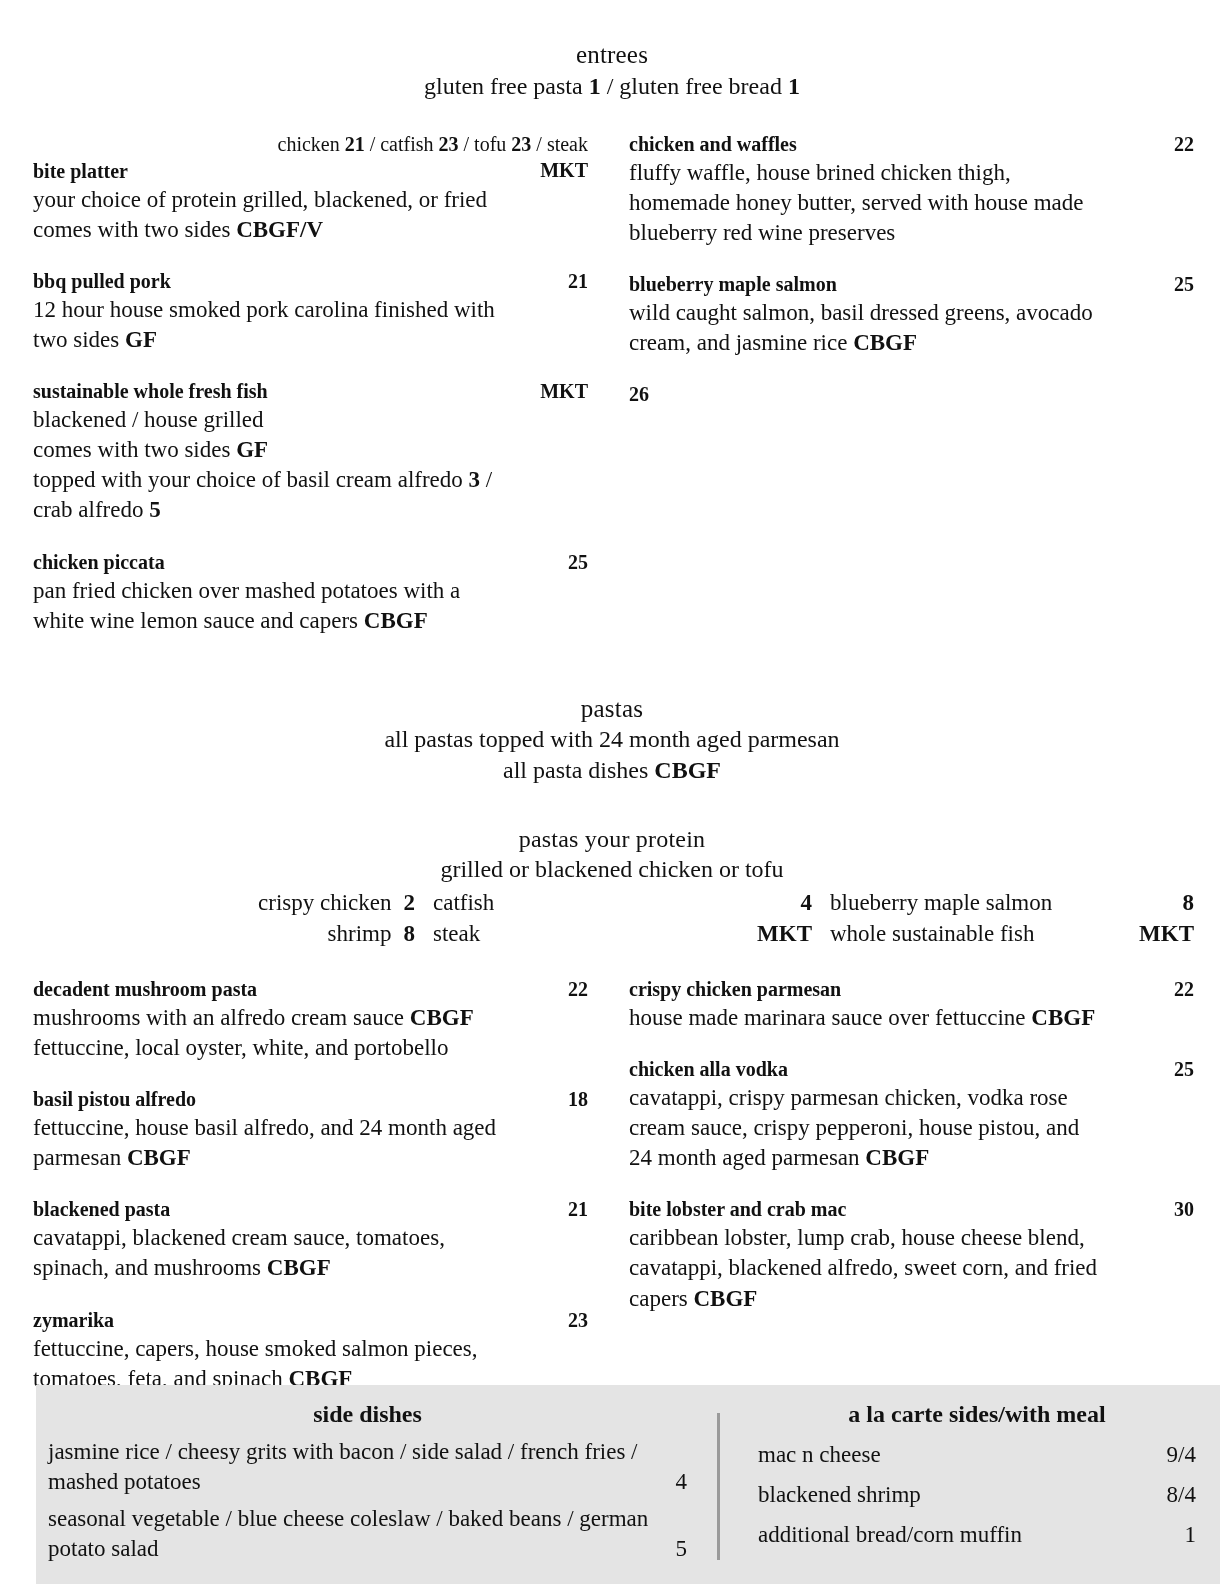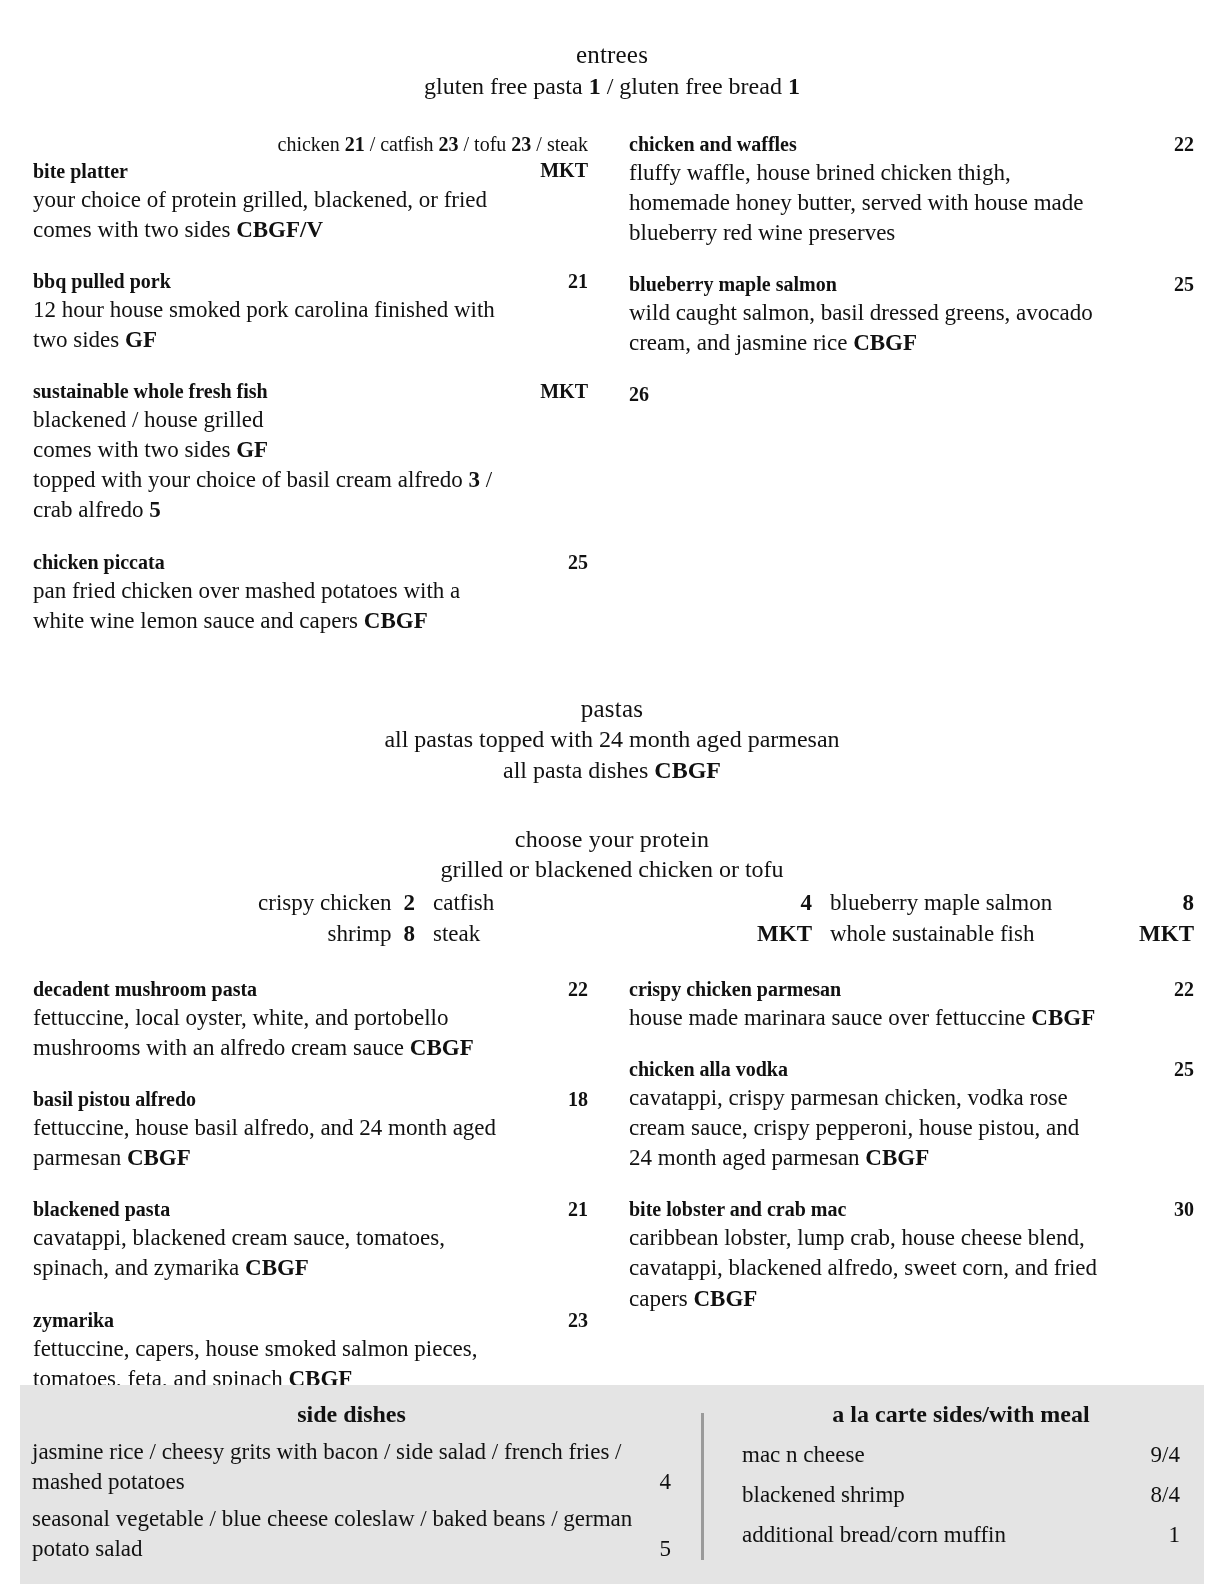--- a/index.html
+++ b/index.html
@@ -96,21 +96,21 @@
     line-height: 1.34;
     padding-right: 18px;
   }
   .protein-col.c3 .protein-row { padding-right: 0; }
   .protein-row .pname { padding-right: 12px; }
   .protein-row .pprice { font-weight: bold; white-space: nowrap; }
 
   
   .sides-panel {
     position: absolute;
-    left: 20px;
+    left: 36px;
     top: 1385px;
     width: 1184px;
     height: 199px;
     background: #e4e4e4;
     display: flex;
   }
   .sides-left {
     width: 681px;
     padding: 16px 30px 0 12px;
   }
@@ -251,21 +251,21 @@
 
   <div class="section-head">
     <div class="section-title">pastas</div>
     <div class="section-sub">all pastas topped with 24 month aged parmesan</div>
     <div class="section-sub"><span>all pasta dishes </span><b>CBGF</b></div>
   </div>
 
   <div class="spacer-md"></div>
 
   <div class="section-head">
-    <div class="section-title" style="font-size:24px;">choose your protein</div>
+    <div class="section-title" style="font-size:24px;">pastas your protein</div>
     <div class="section-sub">grilled or blackened chicken or tofu</div>
   </div>
 
   <div class="protein-grid">
     <div class="protein-col c1">
       <div class="protein-row">
         <span class="pname">crispy chicken</span>
         <span class="pprice">2</span>
       </div>
       <div class="protein-row">
@@ -300,22 +300,22 @@
   <div class="cols">
 
     <div class="col left">
 
       <div class="item">
         <div class="item-head">
           <span class="item-name">decadent mushroom pasta</span>
           <span class="item-price">22</span>
         </div>
         <div class="item-desc">
+          <div><span>mushrooms with an alfredo cream sauce </span><b>CBGF</b></div>
           <div><span>fettuccine, local oyster, white, and portobello</span></div>
-          <div><span>mushrooms with an alfredo cream sauce </span><b>CBGF</b></div>
         </div>
       </div>
 
       <div class="item">
         <div class="item-head">
           <span class="item-name">basil pistou alfredo</span>
           <span class="item-price">18</span>
         </div>
         <div class="item-desc">
           <div><span>fettuccine, house basil alfredo, and 24 month aged</span></div>
@@ -323,21 +323,21 @@
         </div>
       </div>
 
       <div class="item">
         <div class="item-head">
           <span class="item-name">blackened pasta</span>
           <span class="item-price">21</span>
         </div>
         <div class="item-desc">
           <div><span>cavatappi, blackened cream sauce, tomatoes,</span></div>
-          <div><span>spinach, and zymarika </span><b>CBGF</b></div>
+          <div><span>spinach, and mushrooms </span><b>CBGF</b></div>
         </div>
       </div>
 
       <div class="item">
         <div class="item-head">
           <span class="item-name">zymarika</span>
           <span class="item-price">23</span>
         </div>
         <div class="item-desc">
           <div><span>fettuccine, capers, house smoked salmon pieces,</span></div>

